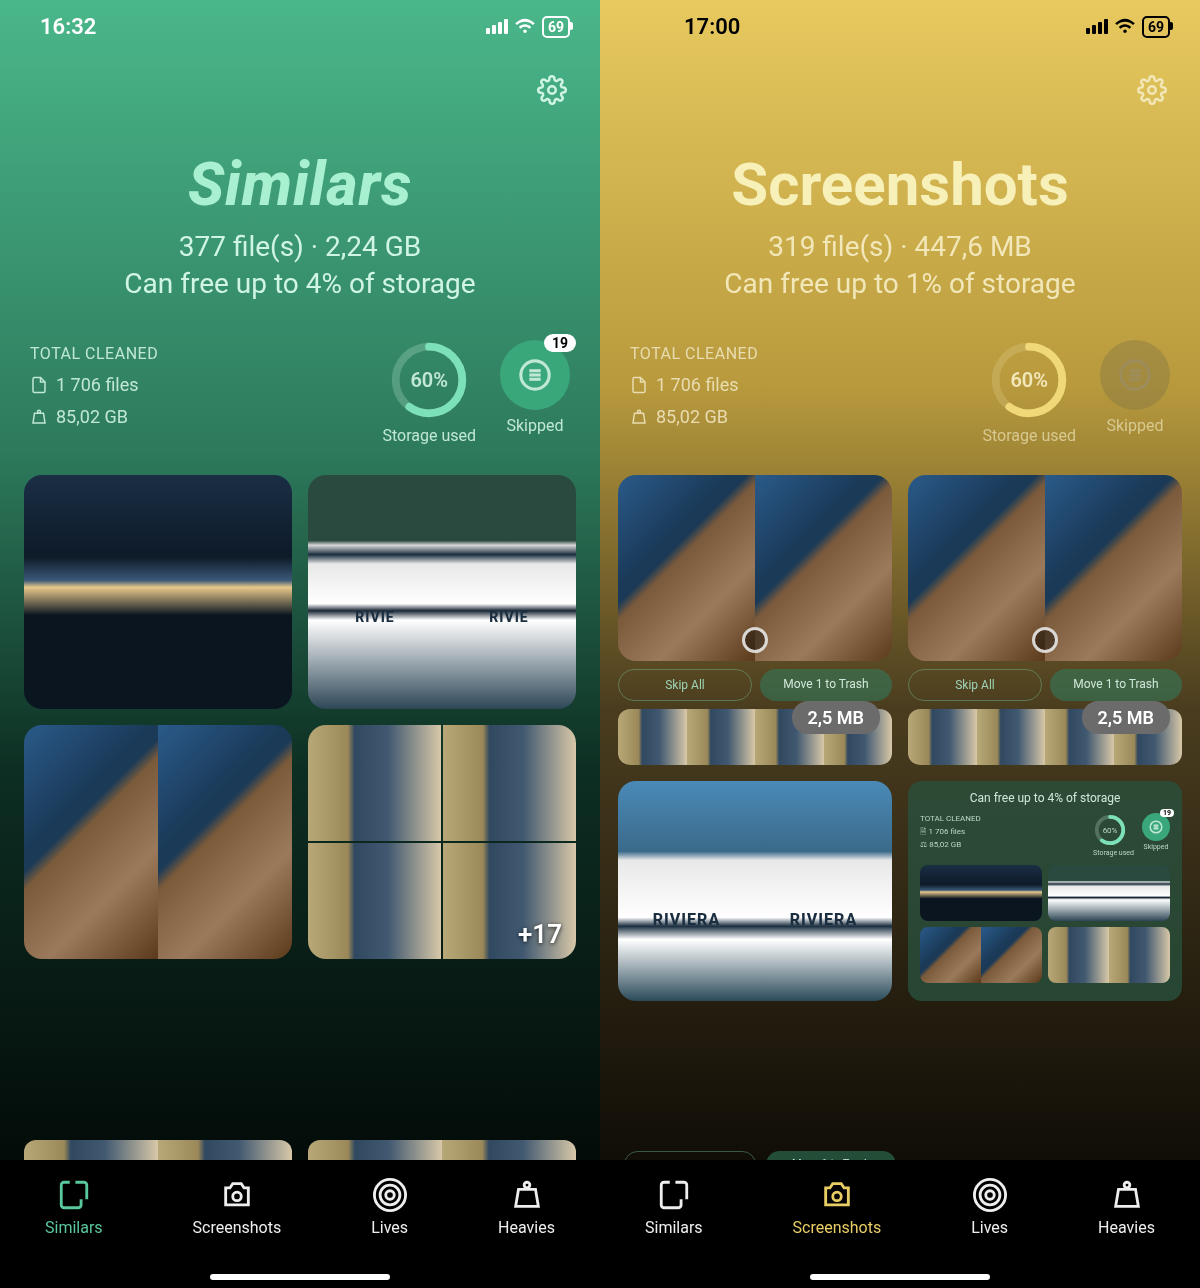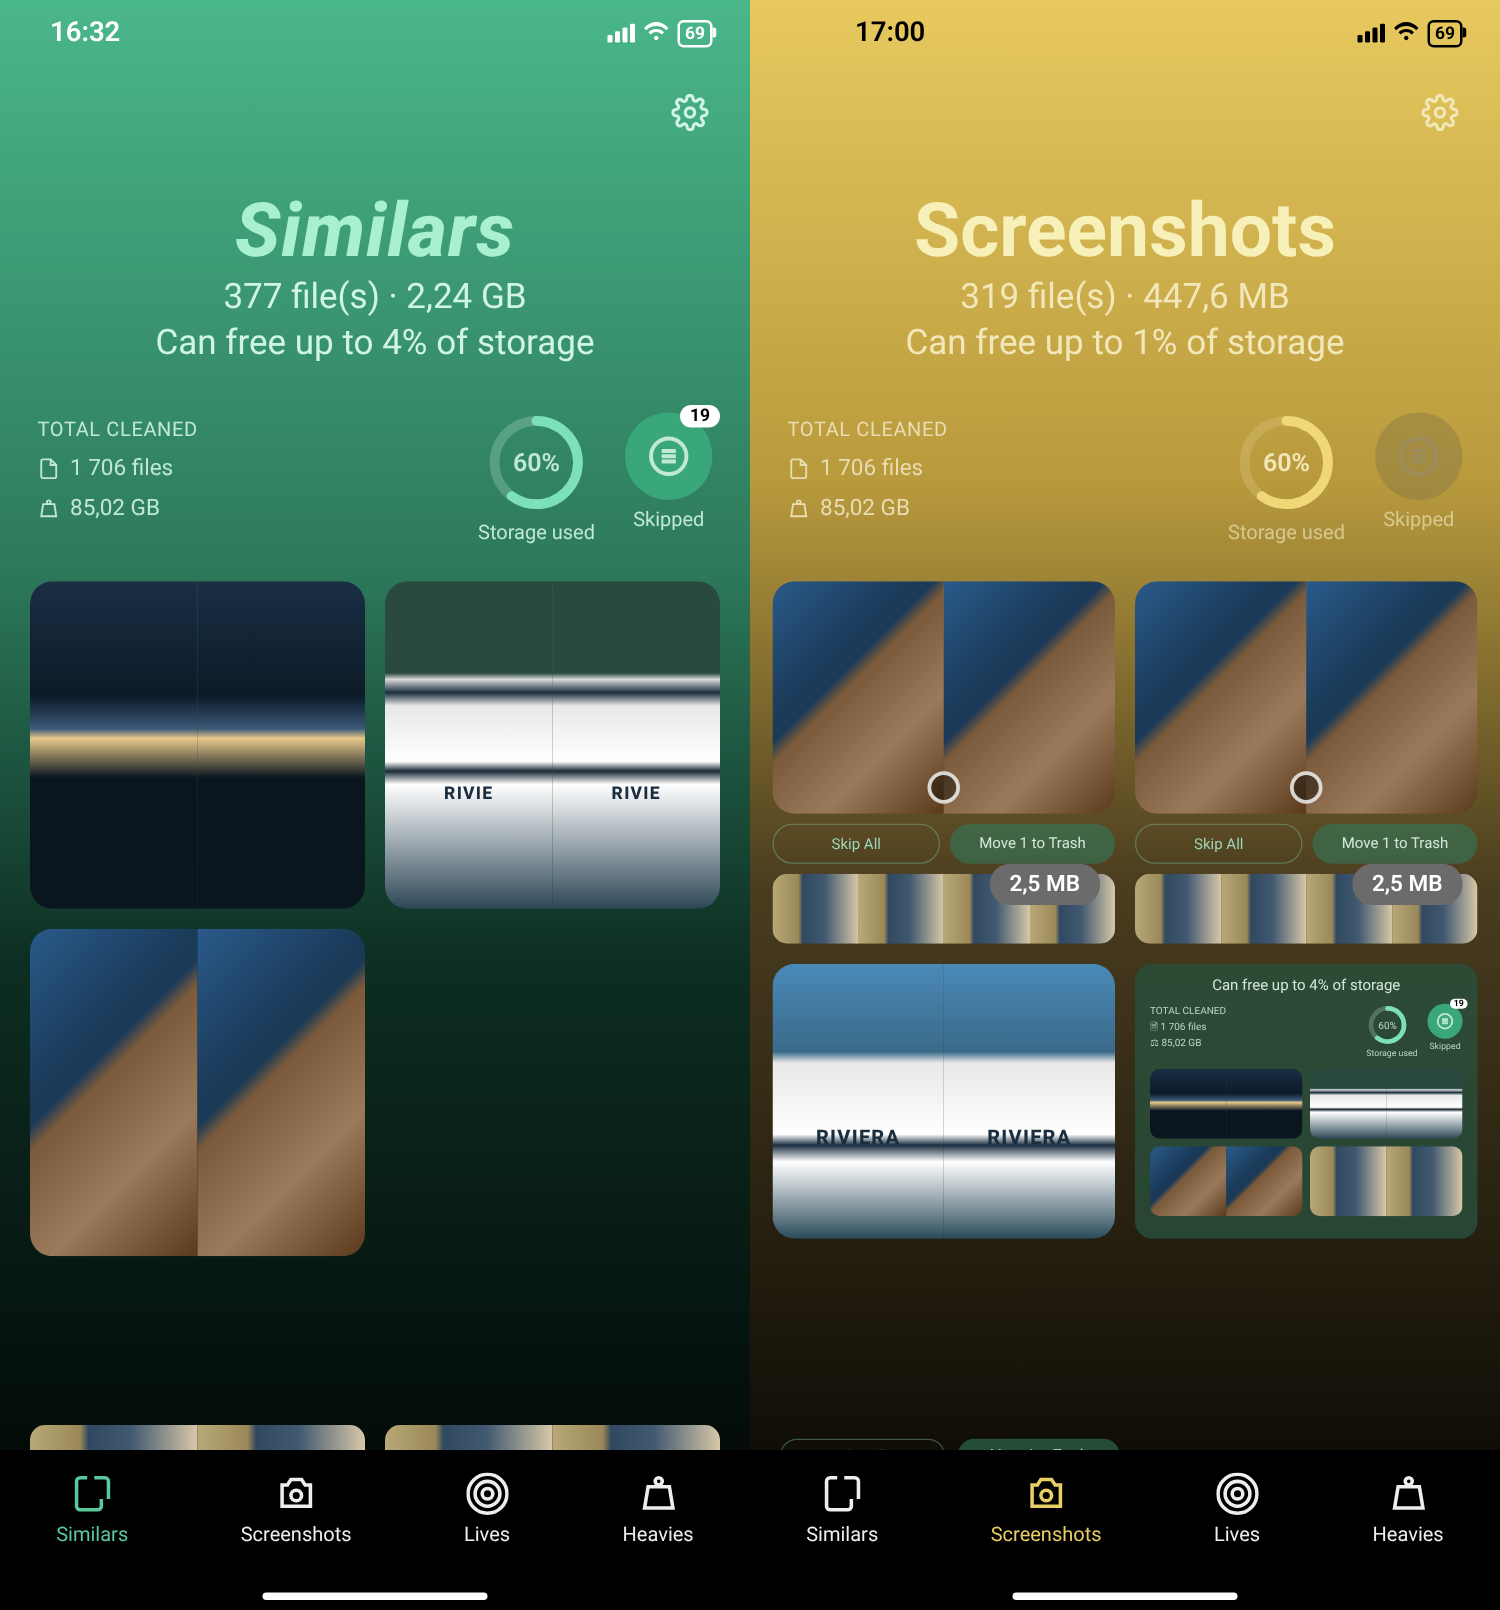--- a/index.html
+++ b/index.html
@@ -63,21 +63,21 @@
     top: 72px;
     right: 30px;
     width: 36px; height: 36px;
     display:flex; align-items:center; justify-content:center;
   }
 
   
   .header { text-align: center; padding-top: 104px; }
   .left .title { color: #a8f0d0; font-size: 60px; font-weight: 800; font-style: italic; letter-spacing: 1px; }
   .right .title { color: #f7f0b8; font-size: 60px; font-weight: 700; }
-  .subtitle1 { font-size: 28px; }
+  .subtitle1 { font-size: 28px; margin-top: 10px; }
   .left .subtitle1 { color: #d0f5e5; }
   .right .subtitle1 { color: #f2e7b8; }
   .subtitle2 { font-size: 28px; margin-top: 4px; }
   .left .subtitle2 { color: #d0f5e5; }
   .right .subtitle2 { color: #f2e7b8; }
 
   
   .stats-row {
     display:flex;
     justify-content: space-between;
@@ -122,21 +122,21 @@
   }
 
   
   .grid {
     padding: 30px 24px 0 24px;
     display:grid;
     grid-template-columns: 1fr 1fr;
     gap: 16px;
   }
   .thumb-pair {
-    height: 262px;
+    height: 234px;
     display:flex;
     border-radius: 18px;
     overflow:hidden;
     position:relative;
   }
   .thumb-pair > div { flex:1; }
   .thumb-more {
     position:absolute; bottom:10px; right:14px;
     color:#fff; font-size:26px; font-weight:600;
     text-shadow: 0 1px 4px rgba(0,0,0,0.8);
@@ -335,20 +335,27 @@
       <div class="fill-yacht">
           <span class="riv">RIVIE</span>
         </div>
         <div class="fill-yacht">
           <span class="riv">RIVIE</span>
         </div>
     </div>
     <div class="thumb-pair">
       <div class="fill-deck"></div>
         <div class="fill-deck"></div>
+    </div>
+    <div class="thumb-pair" style="display:grid;grid-template-columns:1fr 1fr;grid-template-rows:1fr 1fr;gap:2px;">
+      <div class="fill-room"></div>
+        <div class="fill-room"></div>
+        <div class="fill-room"></div>
+        <div class="fill-room"></div>
+      <div class="thumb-more">+17</div>
     </div>
   </div>
 
   <div class="strip-lower">
     <div>
         <div class="fill-room"></div>
         <div class="fill-room"></div>
       </div>
     <div>
         <div class="fill-room"></div>

